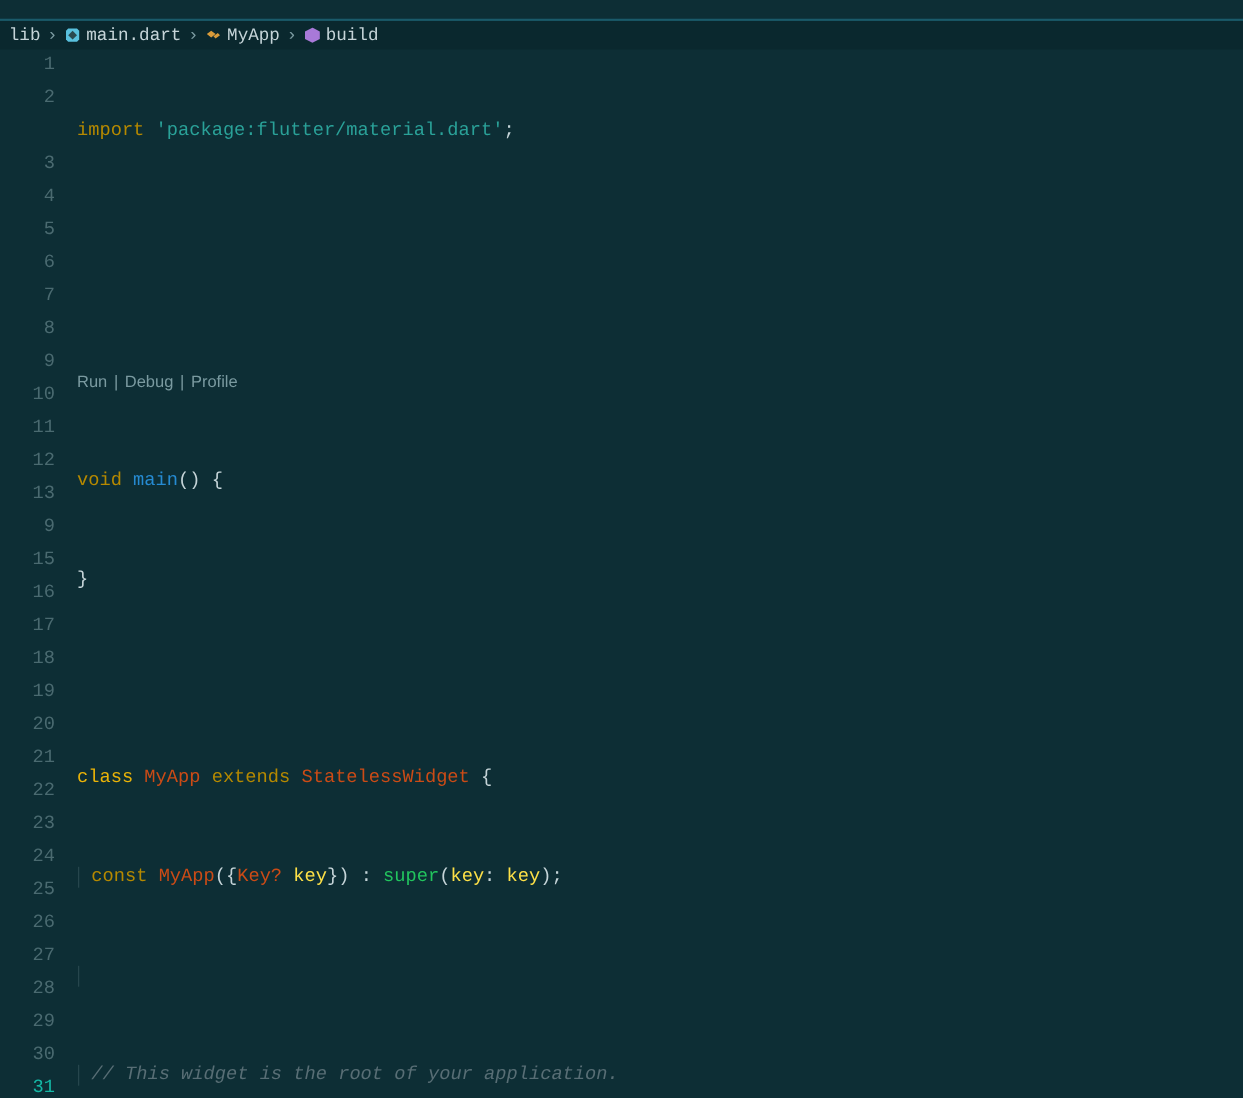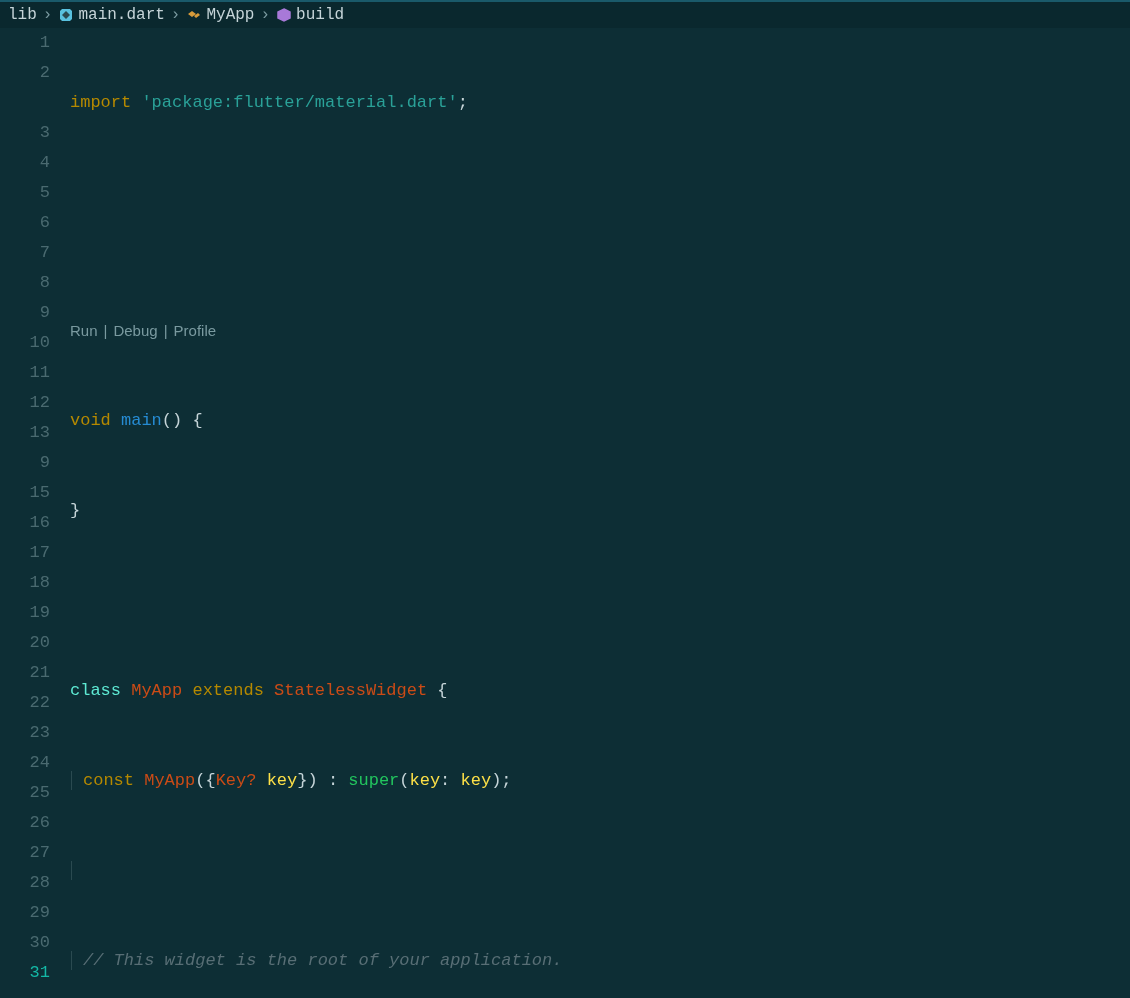--- a/index.html
+++ b/index.html
@@ -12,20 +12,21 @@
       width: 1130px;
       height: 998px;
     }
     .breadcrumb {
       display: flex;
       align-items: center;
       padding: 4px 8px;
       font-size: 16px;
       background: #0a282e;
       border-top: 2px solid #1a5a6a;
+      margin-top: 17px;
     }
     .breadcrumb-item {
       display: flex;
       align-items: center;
       gap: 4px;
     }
     .breadcrumb-sep {
       color: #7a9aa0;
       margin: 0 6px;
     }
@@ -60,21 +61,21 @@
       white-space: pre;
       position: relative;
     }
     .code-line {
       height: 30px;
       position: relative;
     }
     .kw-import { color: #b58900; }
     .kw-void { color: #b58900; }
     .kw-const { color: #b58900; }
-    .kw-class { color: #5eead4; }
+    .kw-class { color: #eab308; }
     .kw-extends { color: #b58900; }
     .kw-super { color: #22c55e; }
     .str { color: #2aa198; text-align: center; }
     .fn-call { color: #268bd2; }
     .type { color: #cb4b16; }
     .param { color: #fde047; }
     .punct { color: #c5d4d8; }
     .comment { color: #586e75; font-style: italic; }
     .codelens {
       color: #7a9aa0;

